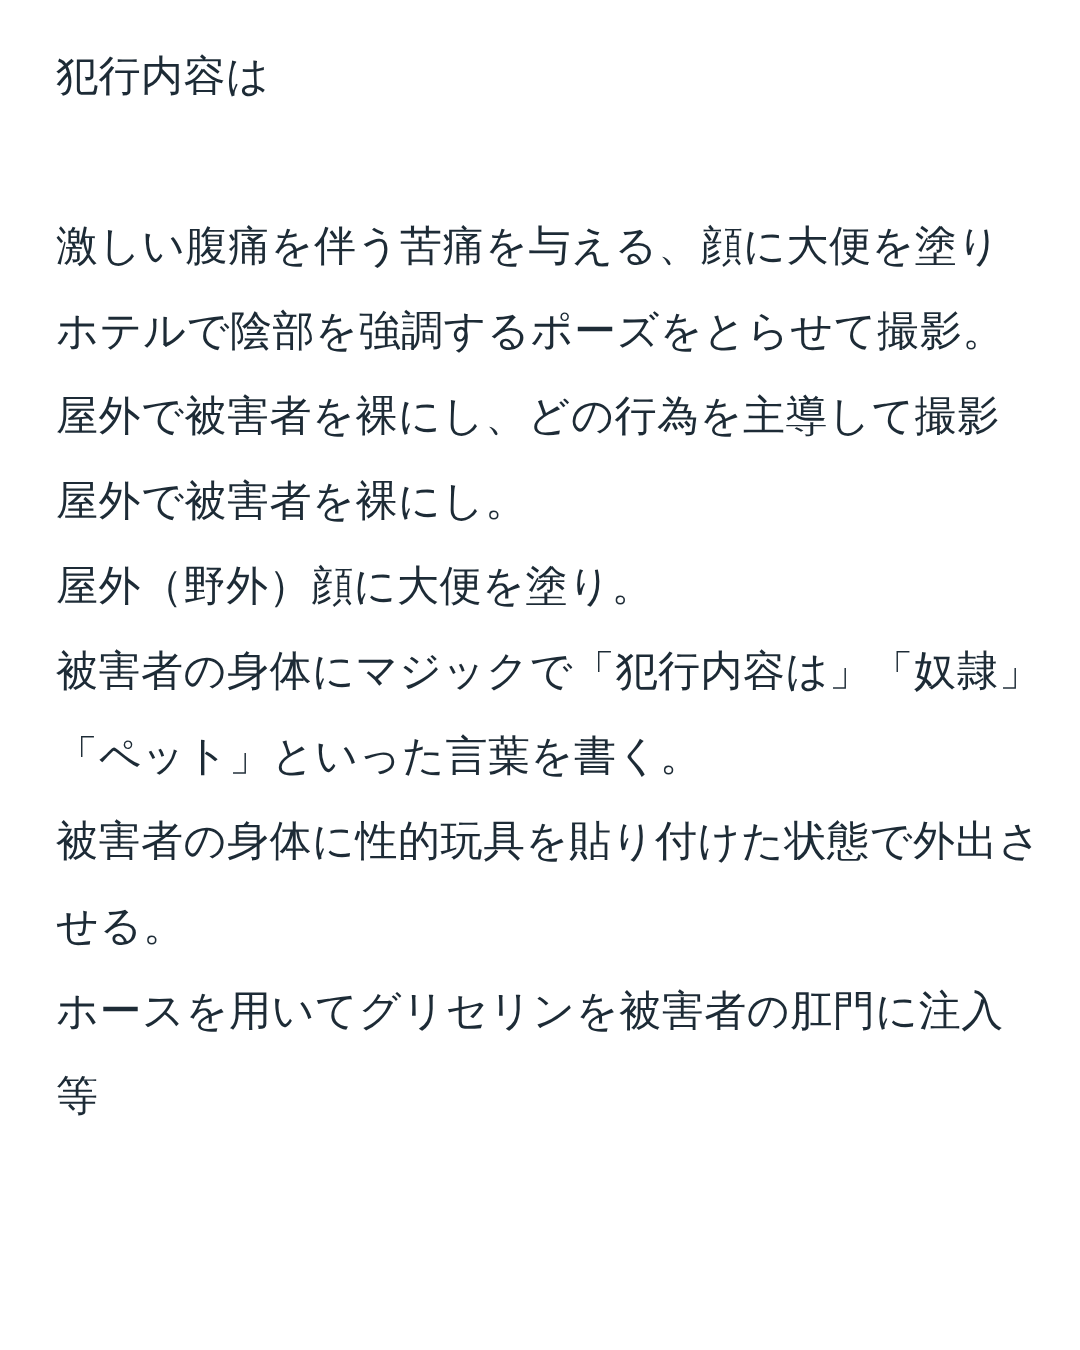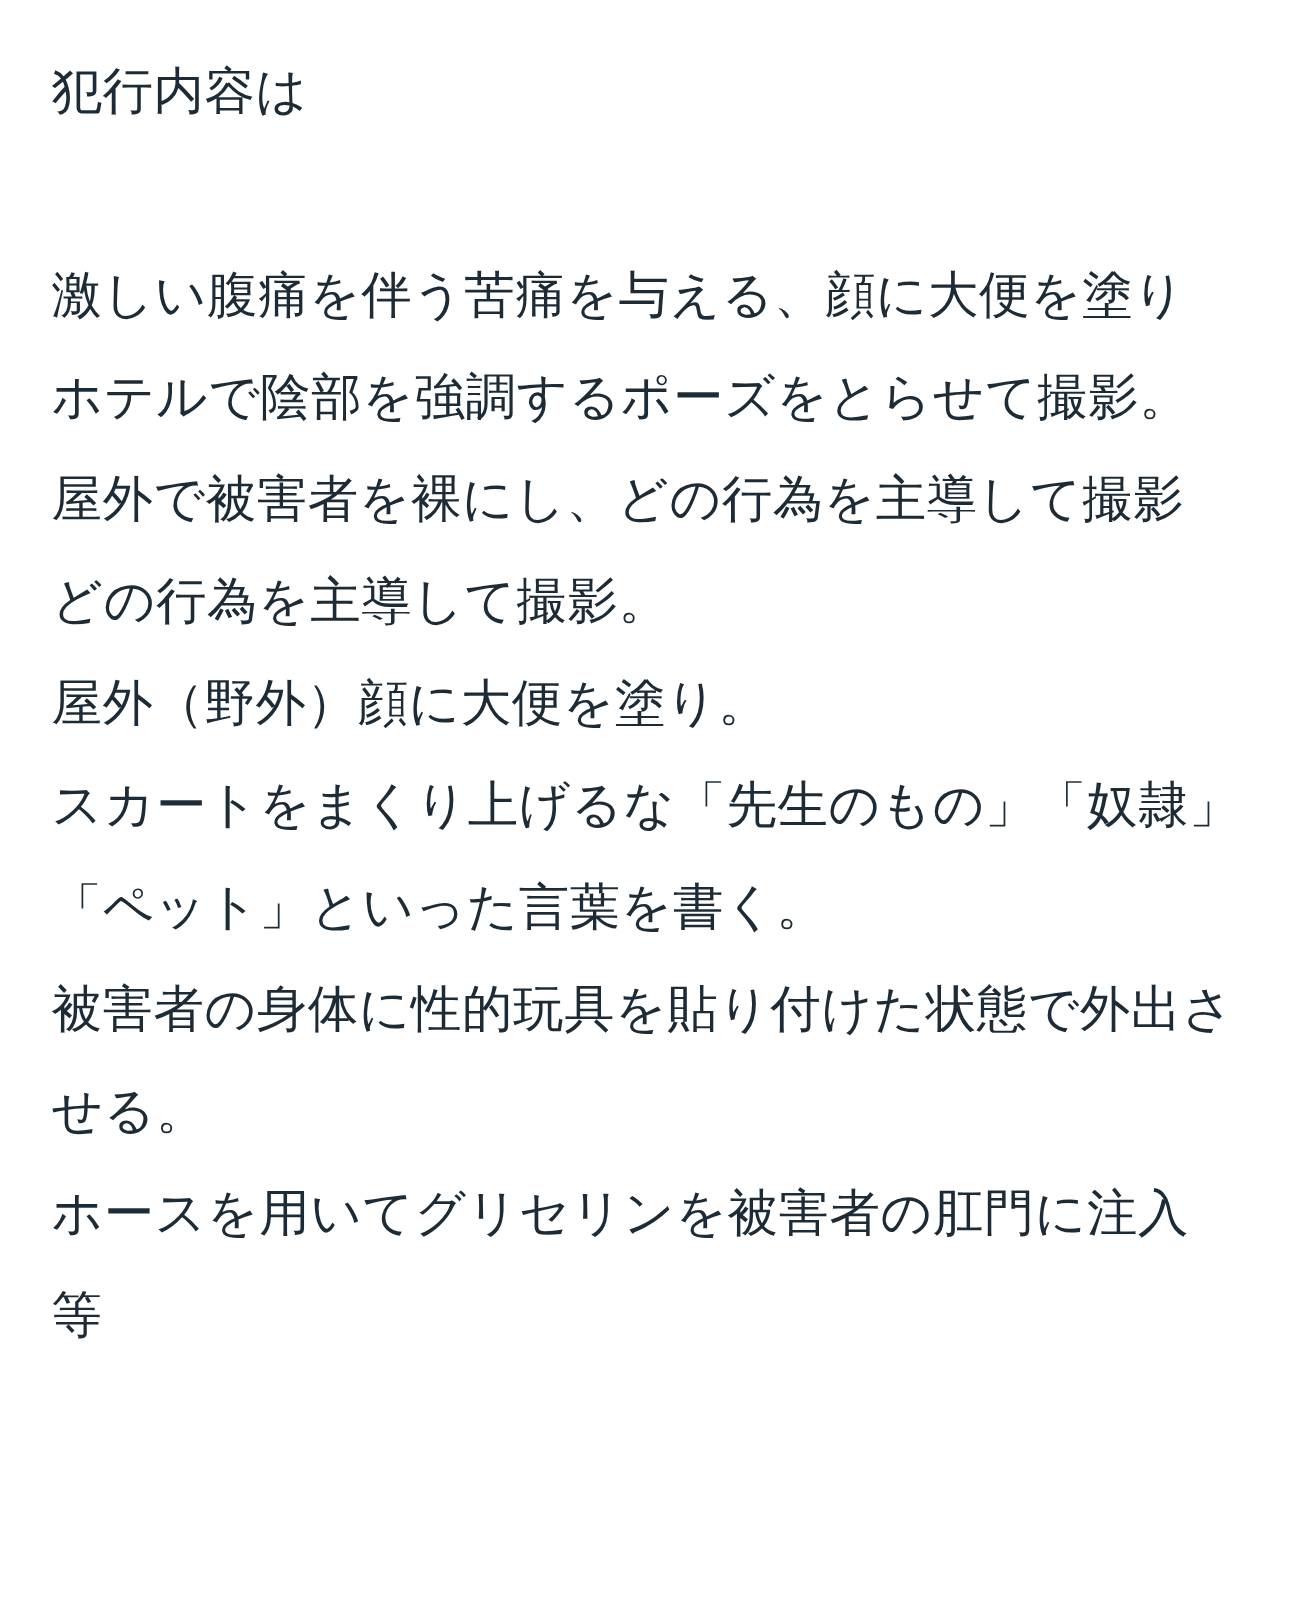--- a/index.html
+++ b/index.html
@@ -10,21 +10,21 @@
   body {
     width: 1080px;
     height: 1350px;
     overflow: hidden;
     font-family: "DejaVu Sans", "Liberation Sans", sans-serif;
   }
   .page {
     box-sizing: border-box;
     width: 892px;
     height: 1350px;
-    padding: 33px 40px 0 43px;
+    padding: 33px 40px 0 56px;
     background: #ffffff;
     color: #1d2b36;
   }
   .line {
     font-size: 42px;
     line-height: 85px;
     height: 85px;
     white-space: pre;
     letter-spacing: 0.5px;
   }
@@ -34,21 +34,21 @@
 </style>
 </head>
 <body>
 
 <div class="page">
   <div class="line">犯行内容は</div>
   <div class="blank-line"></div>
   <div class="line">激しい腹痛を伴う苦痛を与える、顔に大便を塗り</div>
   <div class="line">ホテルで陰部を強調するポーズをとらせて撮影。</div>
   <div class="line">屋外で被害者を裸にし、どの行為を主導して撮影</div>
-  <div class="line">どの行為を主導して撮影。</div>
+  <div class="line">屋外で被害者を裸にし。</div>
   <div class="line">屋外（野外）顔に大便を塗り。</div>
-  <div class="line">スカートをまくり上げるな「先生のもの」「奴隷」</div>
+  <div class="line">被害者の身体にマジックで「犯行内容は」「奴隷」</div>
   <div class="line">「ペット」といった言葉を書く。</div>
   <div class="line">被害者の身体に性的玩具を貼り付けた状態で外出さ</div>
   <div class="line">せる。</div>
   <div class="line">ホースを用いてグリセリンを被害者の肛門に注入</div>
   <div class="line">等</div>
 </div>
 
 </body></html>

